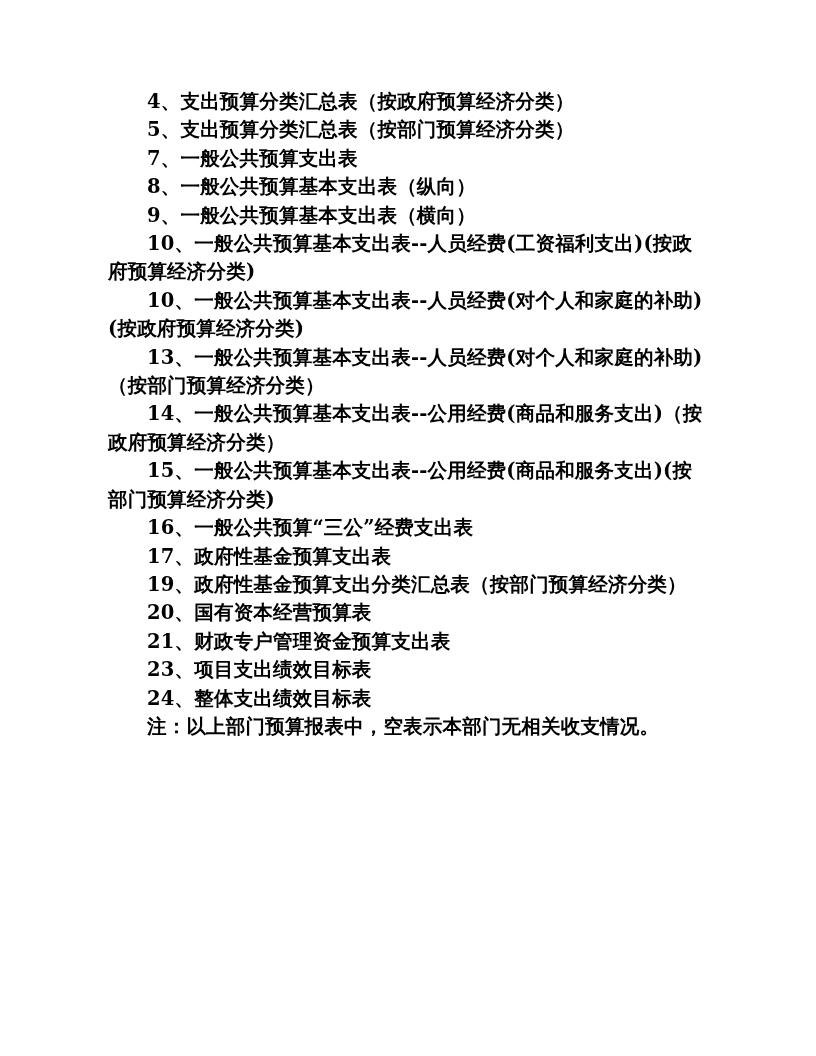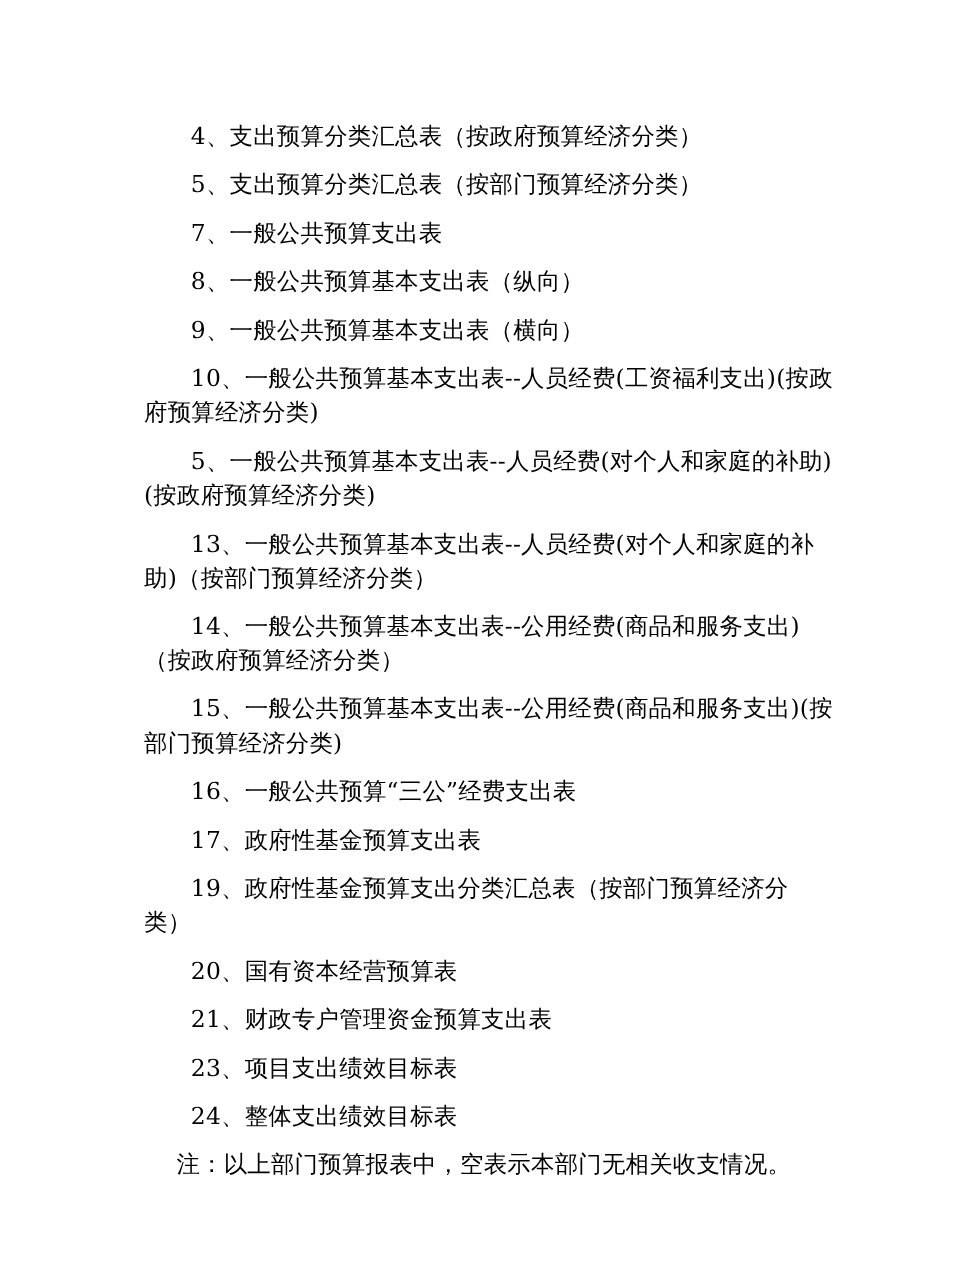--- a/index.html
+++ b/index.html
@@ -20,44 +20,44 @@
     height: 1056px;
     box-sizing: border-box;
     padding: 88px 108px 0 108px;
   }
   .doc-body {
     font-size: 19.5px;
     line-height: 28.4px;
     letter-spacing: 0.2px;
   }
   .line {
-    margin: 12px;
+    margin: 0;
     text-indent: 39px;
-    font-weight: 400;
+    font-weight: 700;
     white-space: normal;
     word-break: break-all;
   }
   .note {
     margin: 0;
     text-indent: 39px;
-    font-weight: 400;
+    font-weight: 700;
   }
 </style>
 </head>
 <body>
 
 <div class="page">
   <div class="doc-body">
     <p class="line">4、支出预算分类汇总表（按政府预算经济分类）</p>
     <p class="line">5、支出预算分类汇总表（按部门预算经济分类）</p>
     <p class="line">7、一般公共预算支出表</p>
     <p class="line">8、一般公共预算基本支出表（纵向）</p>
     <p class="line">9、一般公共预算基本支出表（横向）</p>
     <p class="line">10、一般公共预算基本支出表--人员经费(工资福利支出)(按政府预算经济分类)</p>
-    <p class="line">5、一般公共预算基本支出表--人员经费(对个人和家庭的补助)(按政府预算经济分类)</p>
+    <p class="line">10、一般公共预算基本支出表--人员经费(对个人和家庭的补助)(按政府预算经济分类)</p>
     <p class="line">13、一般公共预算基本支出表--人员经费(对个人和家庭的补助)（按部门预算经济分类）</p>
     <p class="line">14、一般公共预算基本支出表--公用经费(商品和服务支出)（按政府预算经济分类）</p>
     <p class="line">15、一般公共预算基本支出表--公用经费(商品和服务支出)(按部门预算经济分类)</p>
     <p class="line">16、一般公共预算“三公”经费支出表</p>
     <p class="line">17、政府性基金预算支出表</p>
     <p class="line">19、政府性基金预算支出分类汇总表（按部门预算经济分类）</p>
     <p class="line">20、国有资本经营预算表</p>
     <p class="line">21、财政专户管理资金预算支出表</p>
     <p class="line">23、项目支出绩效目标表</p>
     <p class="line">24、整体支出绩效目标表</p>

